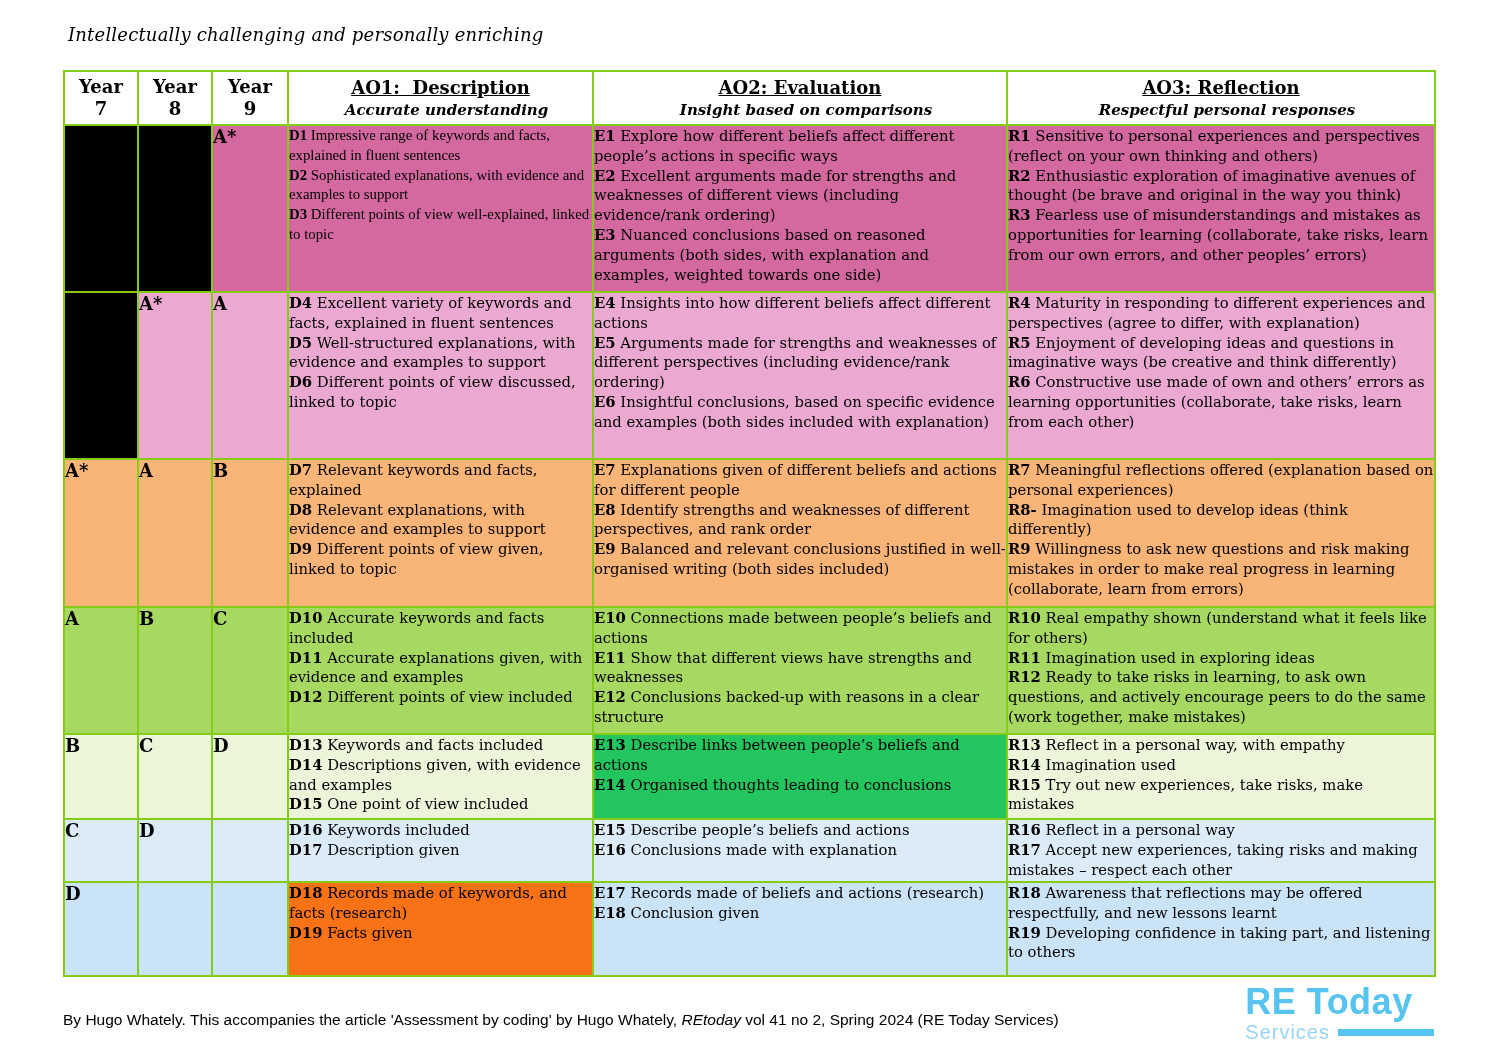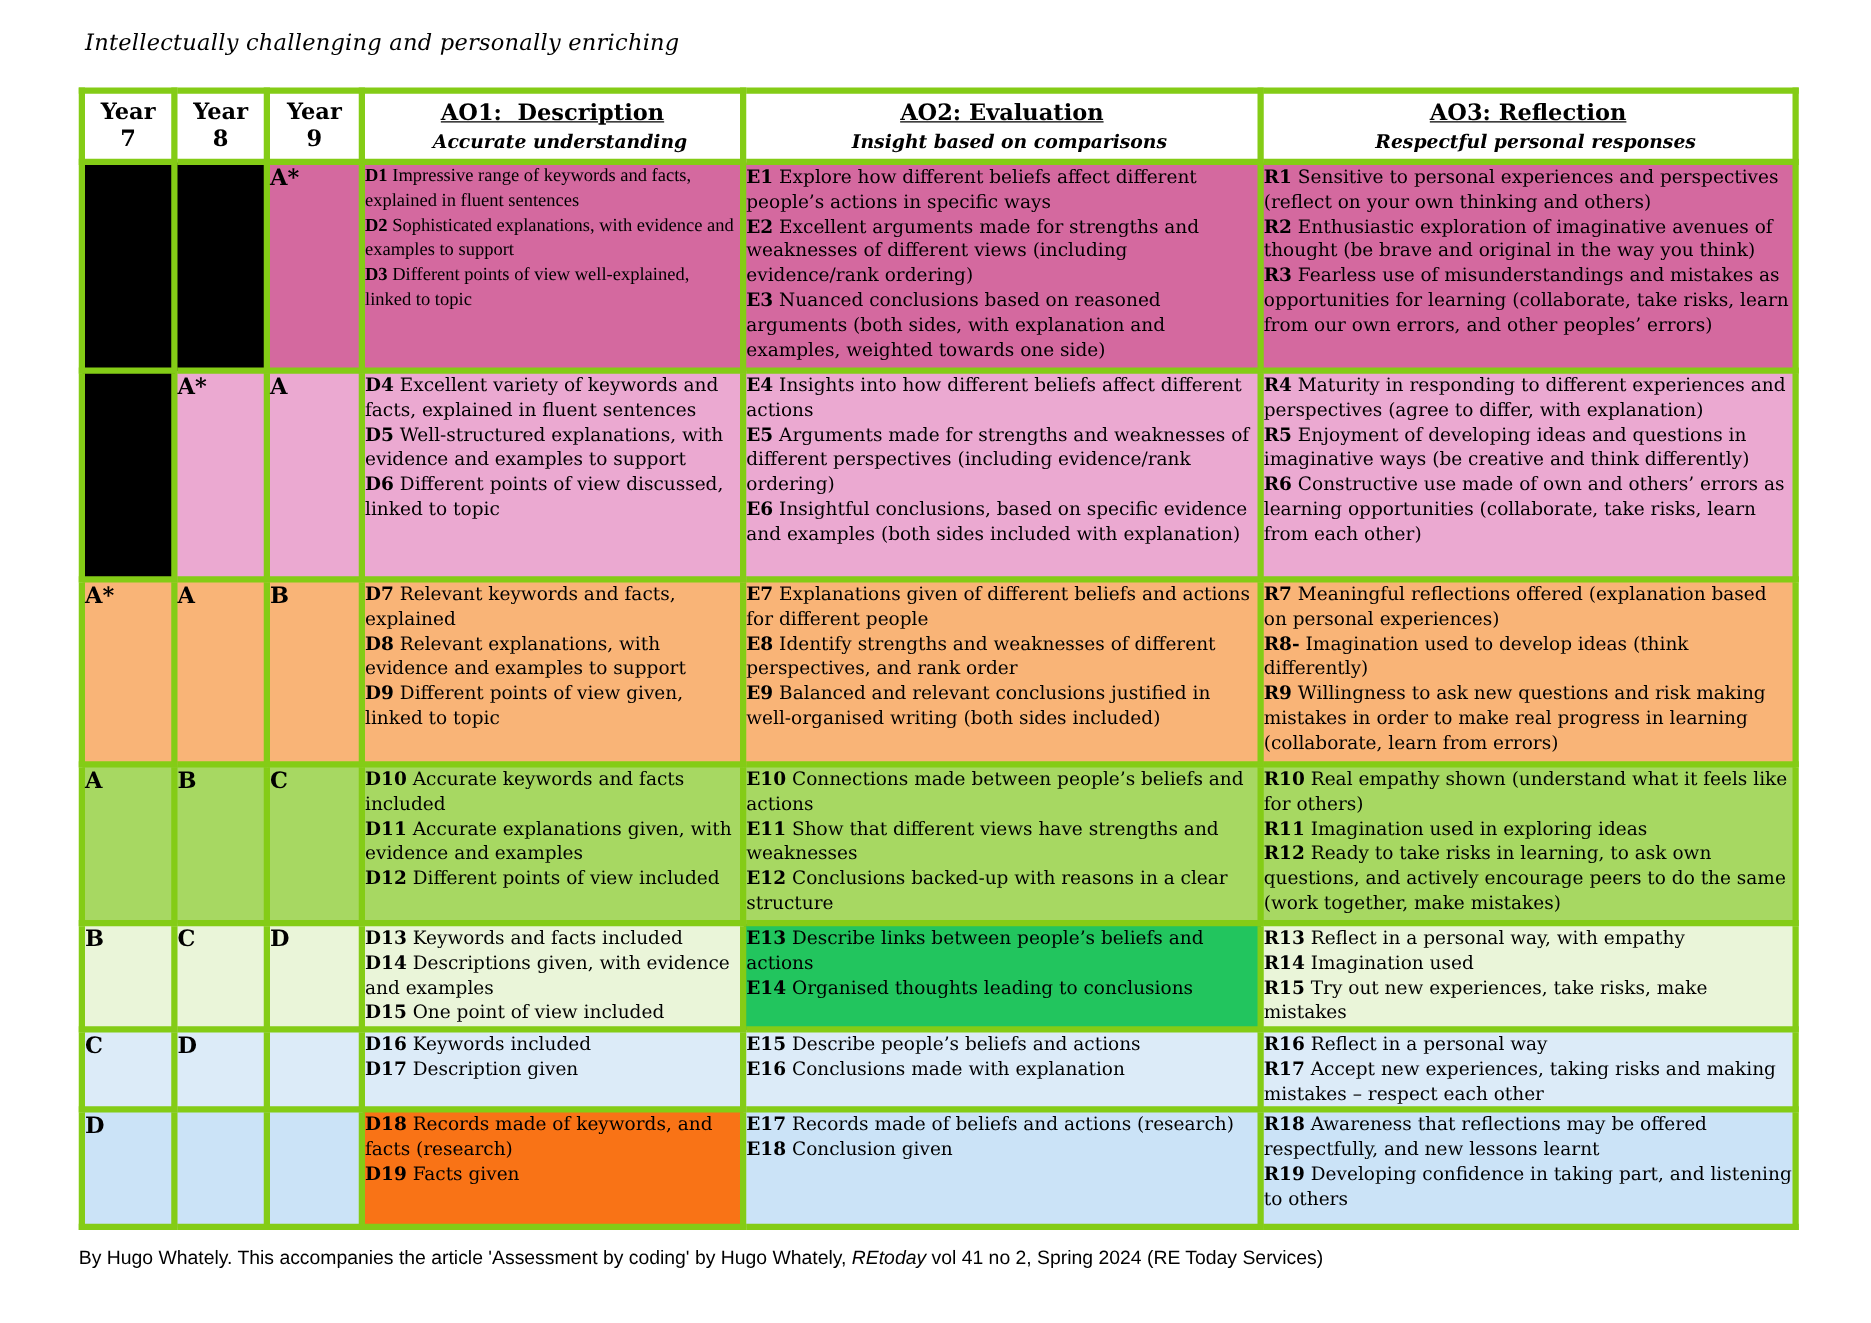--- a/index.html
+++ b/index.html
@@ -2,21 +2,21 @@
 <html><head>
 <meta charset="utf-8">
 <style>
   html,body{margin:0;padding:0;background:#ffffff;}
   .page{position:relative;width:1497px;height:1058px;background:#ffffff;overflow:hidden;
         font-family:"DejaVu Serif","Liberation Serif",serif;color:#000;border-radius:19px;}
   .doc-title{position:absolute;left:68px;top:24px;font-style:italic;font-size:18px;
         letter-spacing:0.2px;}
   table.rubric{position:absolute;left:63px;top:70px;width:1371px;border-collapse:collapse;
         table-layout:fixed;border:2px solid #000;}
-  .rubric th,.rubric td{border:5px solid #84cc16;vertical-align:top;padding:0;}
+  .rubric th,.rubric td{border:2px solid #84cc16;vertical-align:top;padding:0;}
   .rubric thead th{background:#ffffff;text-align:center;vertical-align:middle;height:52px;}
   .year-head{font-size:18px;font-weight:bold;line-height:1.25;}
   .ao-title{font-size:18px;font-weight:bold;text-decoration:underline;white-space:pre-wrap;line-height:1.2;}
   .ao-sub{font-size:15px;font-weight:bold;font-style:italic;margin-top:2px;padding-left:12px;}
   .grade-cell{font-size:18px;font-weight:bold;padding:4px 4px 0 10px;}
   .grade-cell.black{background:#000;}
   .desc-cell{font-size:14.8px;line-height:1.34;padding:4px 6px 4px 9px;}
   .crit-item b{font-weight:bold;}
   .footer-row{position:absolute;left:63px;top:984px;width:1371px;display:flex;
         justify-content:space-between;align-items:center;}
@@ -206,15 +206,22 @@
             <div class="crit-item"><b>R19</b> Developing confidence in taking part, and listening to others</div>
           </td>
         </tr>
       </tbody>
   </table>
 
   <div class="footer-row">
     <div class="footer-text">
       <span>By Hugo Whately. This accompanies the article 'Assessment by coding' by Hugo Whately, </span><span class="jrnl">REtoday</span><span> vol 41 no 2, Spring 2024 (RE Today Services)</span>
     </div>
+    <div class="logo">
+      <div class="logo-main" style="color: rgb(86, 195, 240);">RE Today</div>
+      <div class="logo-sub">
+        <span class="logo-sub-text" style="color: rgb(154, 212, 242);">Services</span>
+        <span class="logo-bar" style="background: rgb(86, 195, 240);"></span>
+      </div>
+    </div>
   </div>
 
 </div>
 
 </body></html>

